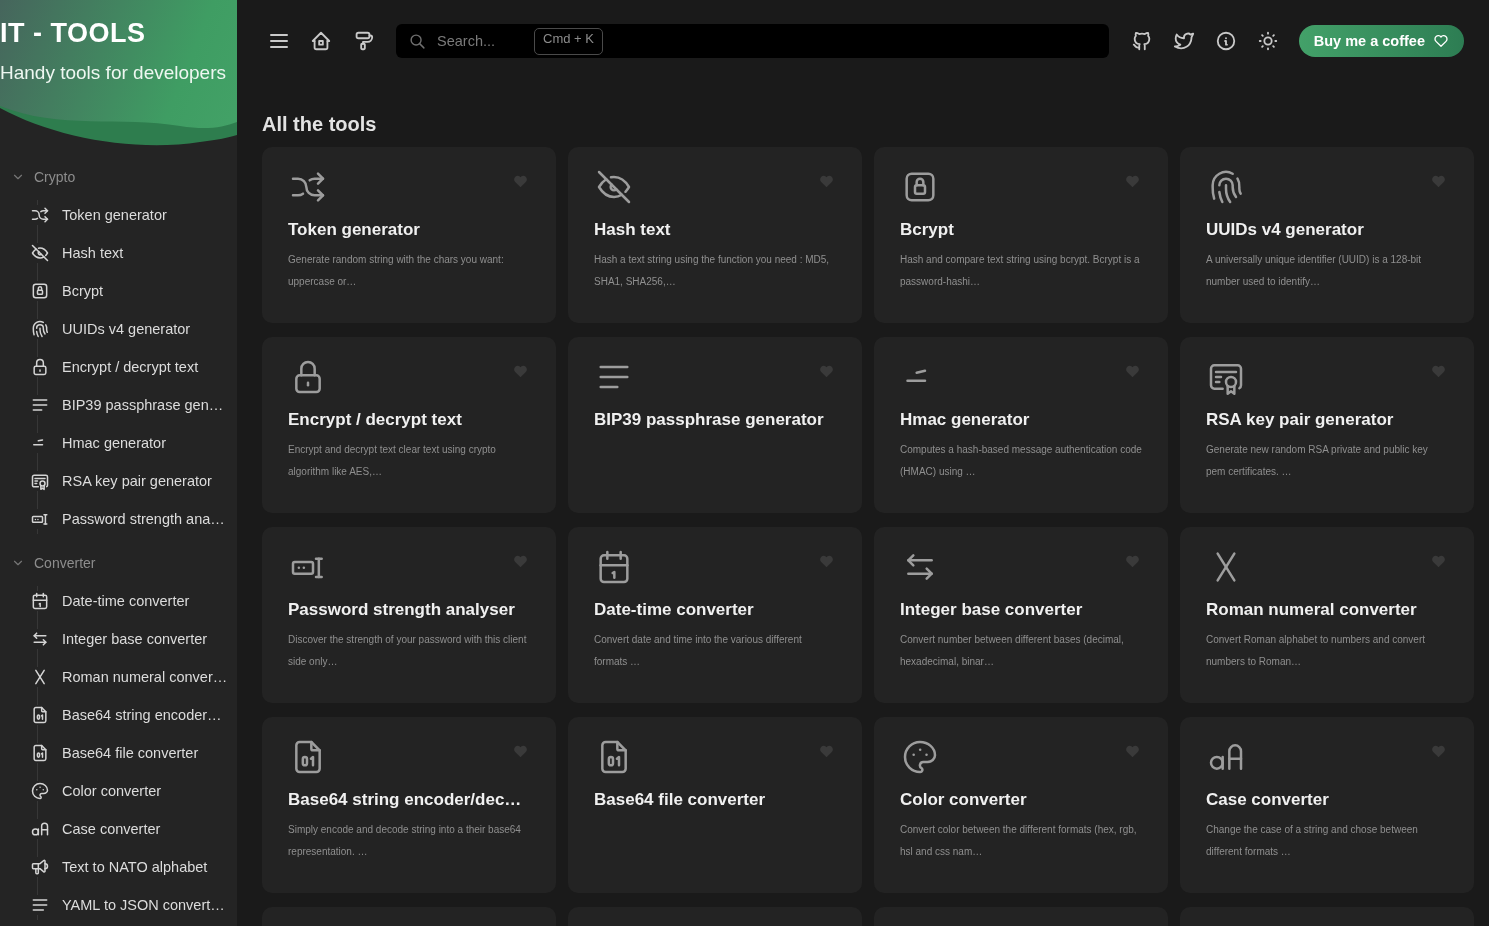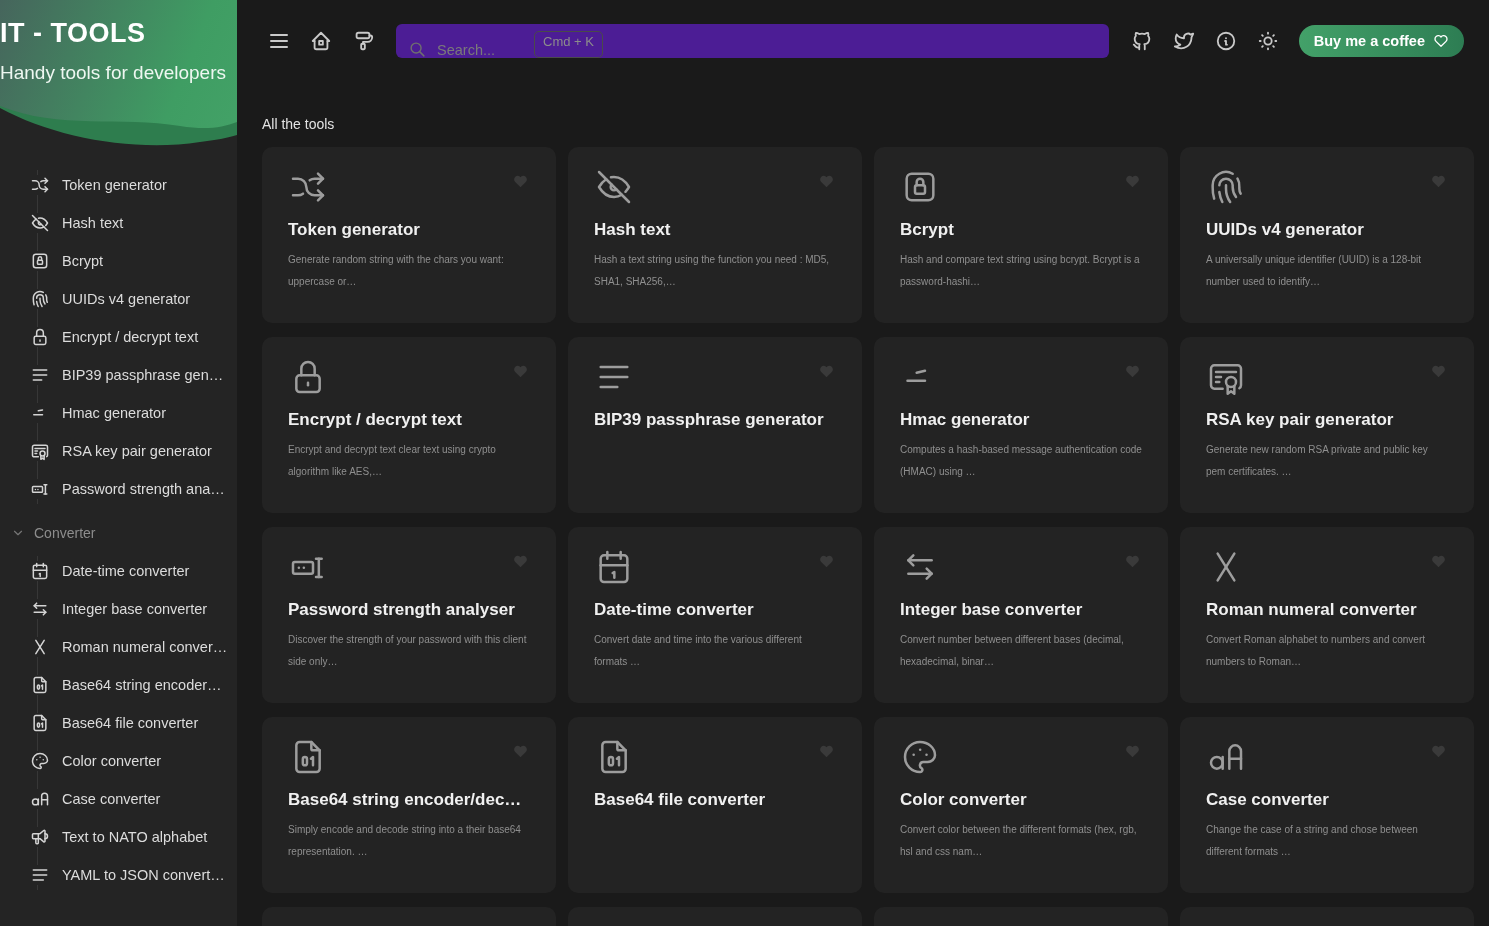--- a/index.html
+++ b/index.html
@@ -30,35 +30,35 @@
   .nav-section ul::before { content:''; position:absolute; left:37px; top:4px; bottom:4px; width:1px; background:#373737; }
   .nav-item { display:flex; align-items:center; gap:12px; height:38px; padding-left:30px;
               color:#dcdcdc; font-size:14.5px; cursor:pointer; white-space:nowrap; overflow:hidden; }
   .nav-item .icn { width:20px; height:20px; color:#d4d4d4; background:#242424; position:relative; z-index:1; flex:none; }
 
   
   .main { flex:1; display:flex; flex-direction:column; overflow:hidden; }
   .topbar { display:flex; align-items:center; padding:24px 25px 0 25px; gap:8px; }
   .iconbtn { width:34px; height:34px; border-radius:6px; display:flex; align-items:center; justify-content:center;
              color:#c9c9c9; cursor:pointer; background:transparent; border:none; flex:none; }
-  .search { flex:1; height:34px; margin:0 8px; background:#4c1d95; border-radius:6px;
-            display:flex; align-items:flex-end; gap:11px; padding:0 13px; cursor:text; }
+  .search { flex:1; height:34px; margin:0 8px; background:#000000; border-radius:6px;
+            display:flex; align-items:center; gap:11px; padding:0 13px; cursor:text; }
   .search .s-icn { color:#6f6f6f; flex:none; }
   .search input { background:transparent; border:none; outline:none; color:#c5c5c5;
                   font-size:14.5px; font-family:"Liberation Sans",sans-serif; width:86px; }
   .search input::placeholder { color:#7a7a7a; }
   .search kbd { border:1px solid #4a4a4a; border-radius:5px; padding:2px 8px 8px;
                 color:#8c8c8c; font-size:13px; font-family:"Liberation Sans",sans-serif; }
   .coffee { height:32px; margin-left:6px; padding:16px 15px; border:none; border-radius:16px;
             display:flex; align-items:center; gap:8px; cursor:pointer;
             background:linear-gradient(90deg, #43a169, #2d7d53);
             color:#fff; font-size:14.5px; font-weight:700; font-family:"Liberation Sans",sans-serif; flex:none; }
   .coffee .c-heart { color:#fff; }
 
-  .page-heading { color:#e3e3e3; font-size:14px; font-weight:400; margin:54px 0 0 25px; line-height:24px; }
+  .page-heading { color:#e3e3e3; font-size:20px; font-weight:700; margin:54px 0 0 25px; line-height:24px; }
 
   .grid { display:grid; grid-template-columns:repeat(4, 294px); gap:14px 12px; padding:11px 0 0 25px; }
   .card { width:294px; height:176px; background:#232323; border-radius:10px; padding:20px 26px;
           position:relative; cursor:pointer; }
   .card .tool-icn { color:#9d9d9d; }
   .card .heart { position:absolute; top:26px; right:27px; color:#3a3a3a; background:none; border:none; cursor:pointer; padding:0; }
   .card h3 { color:#f0f0f0; font-size:17px; font-weight:700; margin-top:13px;
              white-space:nowrap; overflow:hidden; }
   .card p { color:#8f8f8f; font-size:10px; line-height:22px; margin-top:9px;
             display:-webkit-box; -webkit-line-clamp:2; -webkit-box-orient:vertical; overflow:hidden; }
@@ -70,20 +70,28 @@
   <div class="logo">
     <h1>IT - TOOLS</h1>
     <div class="sub">Handy tools for developers</div>
     <svg class="waves" viewBox="0 0 237 58" preserveAspectRatio="none">
       <path d="M0 14 C 60 38, 120 24, 180 34 C 205 38, 222 36, 237 30 L237 58 L0 58 Z" fill="#2e7d4e"></path>
       <path d="M0 16 C 55 46, 135 60, 200 50 C 215 48, 228 46, 237 43 L237 58 L0 58 Z" fill="#242424"></path>
     </svg>
   </div>
   <nav class="nav">
       <div class="nav-section">
+        <div class="section-header">
+          <span class="chev">
+            <svg xmlns="http://www.w3.org/2000/svg" viewBox="0 0 24 24" width="14" height="14" fill="none" stroke="currentColor" stroke-width="2" stroke-linecap="round" stroke-linejoin="round">
+              <path d="M6 9l6 6l6 -6"></path>
+            </svg>
+          </span>
+          <span>Crypto</span>
+        </div>
         <ul>
           <li class="nav-item">
             <span class="icn">
               <svg xmlns="http://www.w3.org/2000/svg" viewBox="0 0 24 24" width="20" height="20" fill="none" stroke="currentColor" stroke-width="1.8" stroke-linecap="round" stroke-linejoin="round">
                 <path d="M18 4l3 3l-3 3"></path>
                 <path d="M18 20l3 -3l-3 -3"></path>
                 <path d="M3 7h3a5 5 0 0 1 5 5a5 5 0 0 0 5 5h5"></path>
                 <path d="M21 7h-5a4.978 4.978 0 0 0 -3 1m-4 8a4.984 4.984 0 0 1 -3 1h-3"></path>
               </svg>
             </span>

